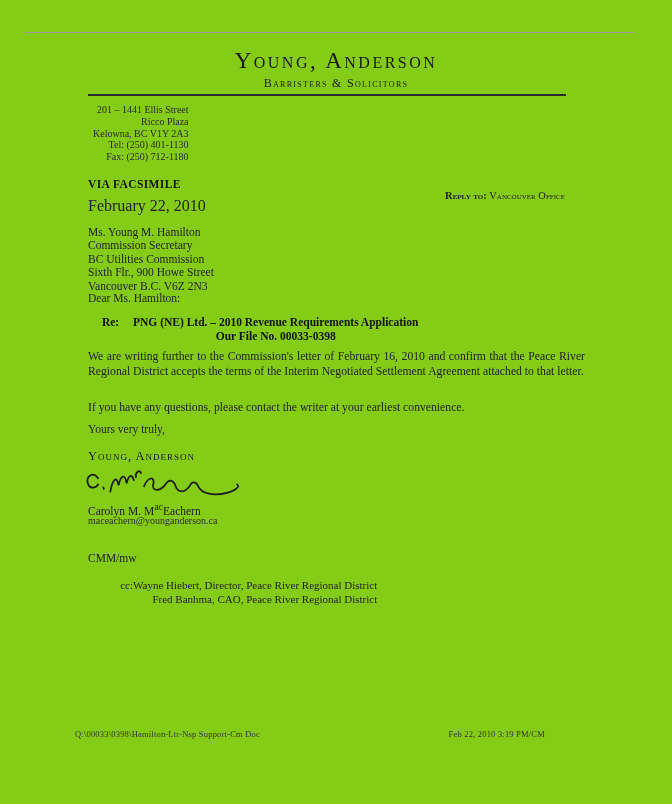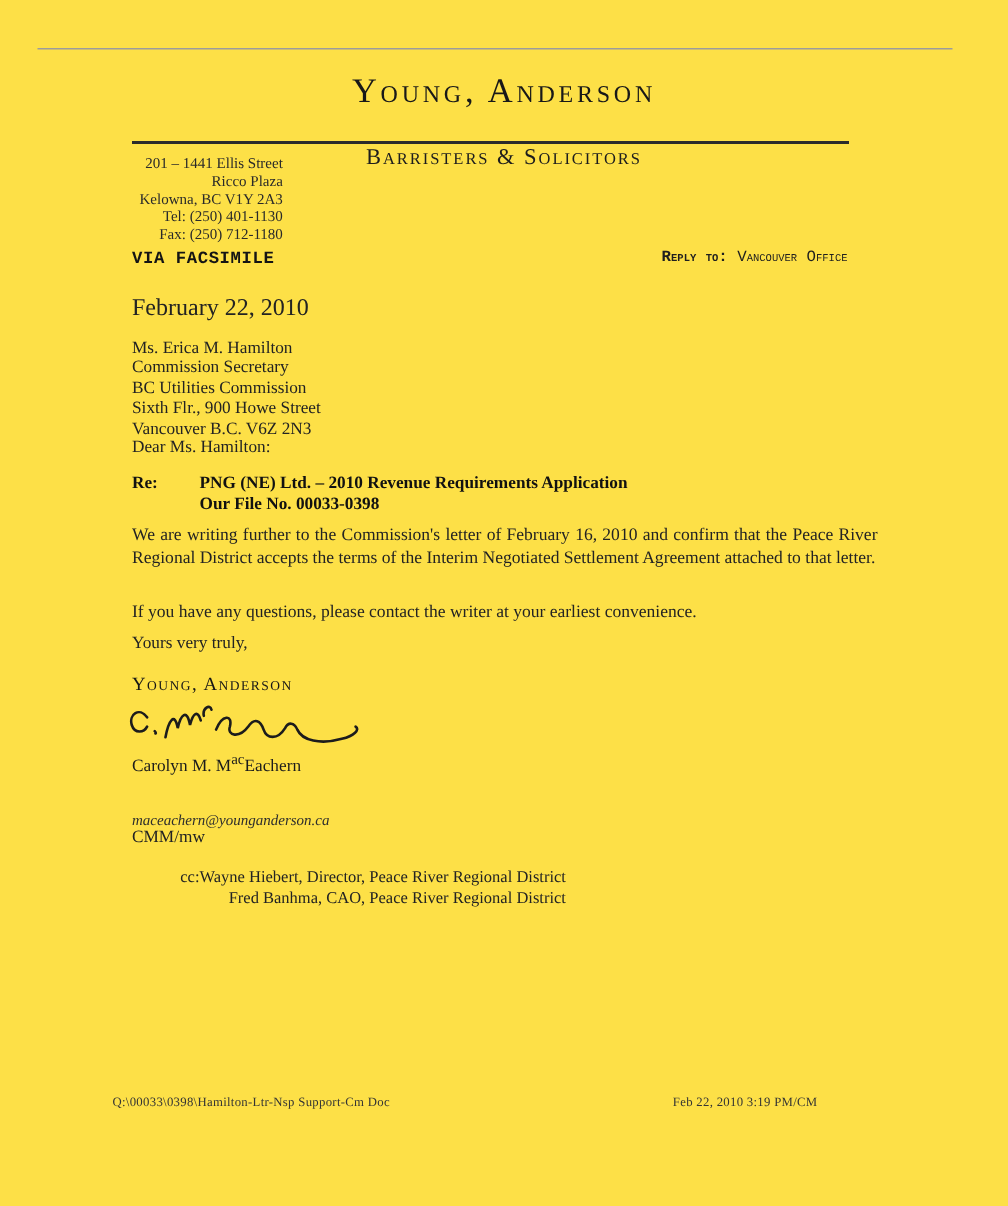--- a/index.html
+++ b/index.html
@@ -1,77 +1,76 @@
 <!DOCTYPE html>
 <html><head>
 <meta charset="utf-8">
 <style>
   html,body{margin:0;padding:0;background:#ffffff;}
   .page{
     position:relative;
     width:672px;height:804px;
-    background:#fde047;
+    background:#84cc16;
     font-family:"Liberation Serif", serif;
     color:#232323;
     overflow:hidden;
   }
   .scan-line-top{
     position:absolute;top:32px;left:25px;width:610px;height:1px;
     background:#9c9c9c;
   }
   .firm-name{
     position:absolute;top:48px;left:0;width:100%;
     text-align:center;
     font-size:23px;font-variant:small-caps;letter-spacing:2.5px;
     color:#181818;
   }
   .firm-subtitle{
     position:absolute;top:76px;left:0;width:100%;
     text-align:center;
-    font-size:15px;font-variant:small-caps;letter-spacing:1.3px;
+    font-size:12px;font-variant:small-caps;letter-spacing:1.3px;
     color:#1d1d1d;
-    margin-top:21px;
   }
   .letterhead-divider{
     position:absolute;top:94px;left:88px;width:478px;height:2px;
     background:#2b2b2b;
   }
   .address-row{
     position:absolute;top:104px;left:93px;right:107px;
     display:flex;justify-content:space-between;
     font-size:10px;line-height:11.8px;color:#2a2a2a;
   }
   .address-right{text-align:right;}
   .meta-row{
     position:absolute;top:166px;left:88px;right:107px;
-    display:flex;justify-content:space-between;align-items:flex-start;font-family:Liberation Mono, monospace;
+    display:flex;justify-content:space-between;align-items:center;
   }
   .via{font-weight:bold;font-size:11.5px;letter-spacing:0.4px;color:#141414;}
-  .reply{font-size:10.5px;font-variant:small-caps;color:#1f1f1f;}
+  .reply{font-size:10.5px;font-variant:small-caps;color:#1f1f1f;margin-top:24px;}
   .reply .lbl{font-weight:bold;}
   .date{position:absolute;top:197px;left:88px;font-size:16px;}
   .recipient{position:absolute;top:226px;left:88px;font-size:11.5px;line-height:13.4px;}
   .salutation{position:absolute;top:292px;left:88px;font-size:11.5px;}
   .subject{
     position:absolute;top:315px;left:88px;
-    display:flex;font-weight:bold;font-size:11.5px;line-height:14px;color:#111;
+    display:flex;font-weight:bold;font-size:11.5px;line-height:14px;color:#111;text-align:center;
   }
   .subject .lbl{width:45px;}
   .para{position:absolute;left:88px;width:497px;font-size:11.7px;line-height:15.4px;}
   .para1{top:349px;text-align:justify;}
   .para2{top:400px;}
   .closing{position:absolute;top:423px;left:88px;font-size:11.5px;}
   .firm-sig{
     position:absolute;top:449px;left:88px;
     font-size:12.5px;font-variant:small-caps;letter-spacing:1px;color:#161616;
   }
   .sig-svg{position:absolute;top:467px;left:82px;width:165px;height:46px;}
   .signer-name{position:absolute;top:501px;left:88px;font-size:11.5px;color:#1c1c1c;}
   .signer-name sup{font-size:10px;}
-  .signer-email{position:absolute;top:542px;left:88px;font-size:10px;font-style:italic;color:#2d2d2d;}
+  .signer-email{position:absolute;top:515px;left:88px;font-size:10px;color:#2d2d2d;}
   .initials{position:absolute;top:552px;left:88px;font-size:11.5px;}
   .cc-row{
     position:absolute;top:579px;left:88px;
     display:flex;font-size:11px;line-height:13.5px;text-align:right;
   }
   .cc-row .lbl{width:45px;}
   .footer{
     position:absolute;top:729px;left:75px;right:127px;
     display:flex;justify-content:space-between;
     font-size:8.5px;color:#343434;letter-spacing:0.2px;
@@ -102,21 +101,21 @@
     <span class="via">VIA FACSIMILE</span>
     <span class="reply">
       <span class="lbl">Reply to:</span>
       <span>Vancouver Office</span>
     </span>
   </div>
 
   <div class="date">February 22, 2010</div>
 
   <div class="recipient">
-    <div>Ms. Erica M. Hamilton</div>
+    <div>Ms. Young M. Hamilton</div>
     <div>Commission Secretary</div>
     <div>BC Utilities Commission</div>
     <div>Sixth Flr., 900 Howe Street</div>
     <div>Vancouver B.C. V6Z 2N3</div>
   </div>
 
   <div class="salutation">Dear Ms. Hamilton:</div>
 
   <div class="subject">
     <span class="lbl">Re:</span>

